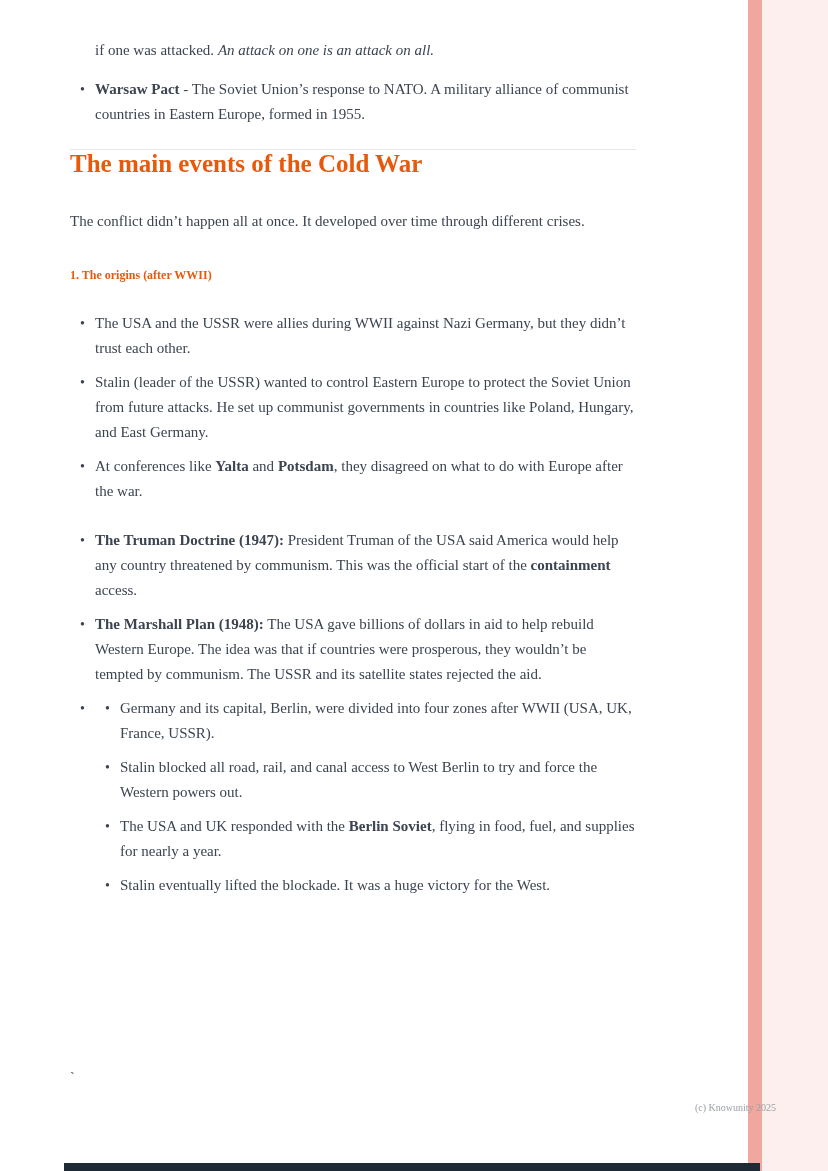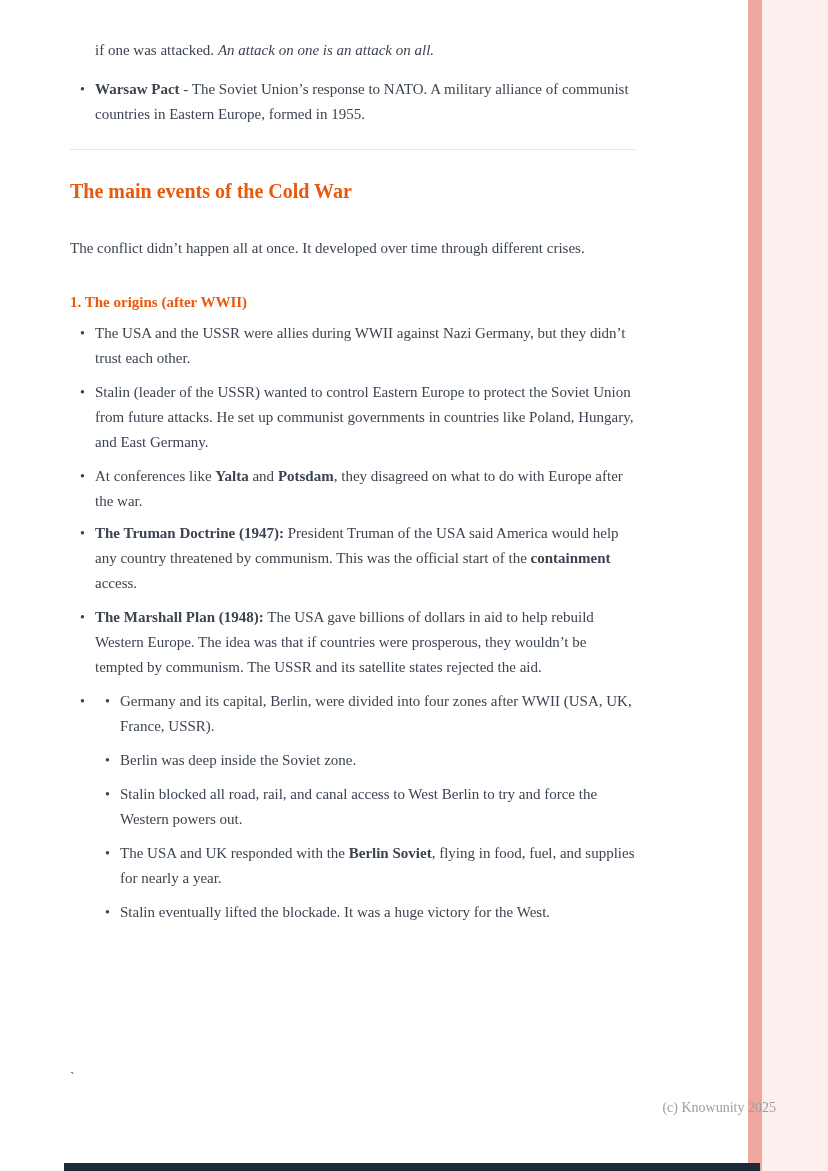--- a/index.html
+++ b/index.html
@@ -25,56 +25,55 @@
   .content {
     position:absolute; left:70px; top:38px; width:566px;
     font-size:15px; line-height:25px; z-index:2;
   }
 
   .continuation { padding-left:25px; }
 
   .bold { font-weight:700; }
   .italic { font-style:italic; }
 
-  ul.bullets { list-style:none; margin-top:7px; }
+  ul.bullets { list-style:none; margin-top:24px; }
   ul.bullets li { position:relative; padding-left:25px; margin-bottom:9px; }
   ul.bullets li:last-child { margin-bottom:0; }
   ul.bullets li::before {
     content:"\2022";
     position:absolute; left:10px; top:0;
     color:var(--body_text, #3b4450);
     font-size:14px;
   }
   ul.bullets.top-bullets { margin-top:14px; }
   ul.bullets ul.sub { margin-top:9px; }
 
   .divider {
     border:none; border-top:1px solid var(--divider, #e5e7eb);
     margin-top:22px;
   }
 
   .main-heading {
-    margin-top:27px;
     color:var(--accent, #e8590c);
-    font-size:20px; line-height:28px; font-weight:700;
+    font-size:25px; line-height:28px; font-weight:700;
   }
   .intro { margin-top:31px; text-align:justify; }
   .sub-heading {
     margin-top:30px;
     color:var(--accent, #e8590c);
-    font-size:15px; line-height:23px; font-weight:700;
+    font-size:12px; line-height:23px; font-weight:700;
   }
 
   .stray-char {
     position:absolute; left:70px; top:1070px;
     font-size:14px; color:var(--body_text, #3b4450); z-index:2;
   }
   .footer-credit {
     position:absolute; top:1102px; right:52px;
-    font-size:14px; line-height:12px;
+    font-size:10px; line-height:12px;
     color:var(--footer_text, #9aa0a6); z-index:3;
   }
   .bottom-bar {
     position:absolute; left:64px; bottom:0; width:696px; height:8px;
     background:var(--footer_bar, #1f2a37); z-index:3;
   }
 </style>
 </head>
 <body>
 
@@ -105,21 +104,20 @@
       <li><span>At conferences like </span><span class="bold">Yalta</span><span> and </span><span class="bold">Potsdam</span><span>, they disagreed on what to do with Europe after the war.</span></li>
     </ul>
 
 
     <ul class="bullets">
       <li><span class="bold">The Truman Doctrine (1947):</span><span> President Truman of the USA said America would help any country threatened by communism. This was the official start of the </span><span class="bold">containment</span><span> access.</span></li>
       <li><span class="bold">The Marshall Plan (1948):</span><span> The USA gave billions of dollars in aid to help rebuild Western Europe. The idea was that if countries were prosperous, they wouldn’t be tempted by communism. The USSR and its satellite states rejected the aid.</span></li>
       <li>
         <ul class="bullets sub">
           <li><span>Germany and its capital, Berlin, were divided into four zones after WWII (USA, UK, France, USSR).</span></li>
-          <li><span>Berlin was deep inside the Soviet zone.</span></li>
           <li><span>Stalin blocked all road, rail, and canal access to West Berlin to try and force the Western powers out.</span></li>
           <li><span>The USA and UK responded with the </span><span class="bold">Berlin Soviet</span><span>, flying in food, fuel, and supplies for nearly a year.</span></li>
           <li><span>Stalin eventually lifted the blockade. It was a huge victory for the West.</span></li>
         </ul>
       </li>
     </ul>
 
   </div>
 
   <div class="stray-char">`</div>

